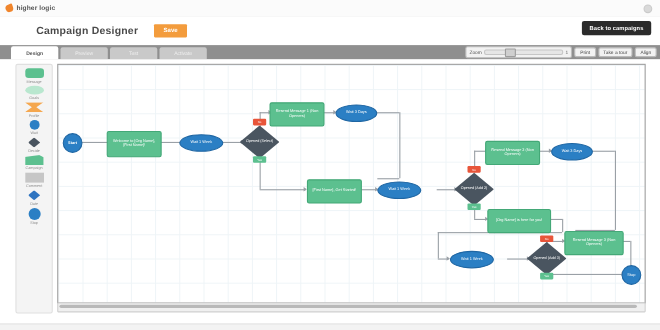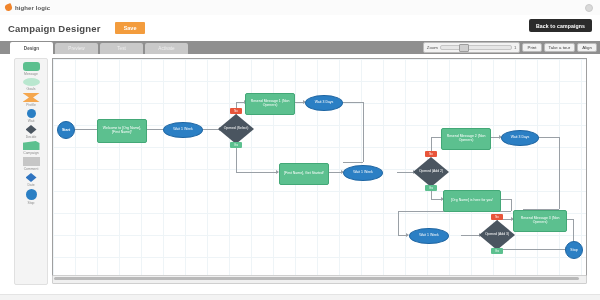--- a/index.html
+++ b/index.html
@@ -32,21 +32,21 @@
     width:6px;height:6px;border-radius:50%;
     background:#d9d9d9;border:1px solid #cacaca;
   }
 
   
   .page-head{
     position:absolute;left:0;top:15px;width:600px;height:26px;
     background:#ffffff;display:flex;align-items:center;
   }
   .page-title{
-    margin-left:8px;font-size:9.5px;font-weight:bold;color:#4a4a4a;
+    margin-left:33px;font-size:9.5px;font-weight:bold;color:#4a4a4a;
     letter-spacing:.2px;
   }
   .save-btn{
     margin-left:14px;
     background:#f39c3d;color:#fff;border:none;
     font-size:5.5px;font-weight:bold;
     padding:3px 9px;border-radius:1px;
     font-family:"Liberation Sans", sans-serif;
     cursor:pointer;
   }

